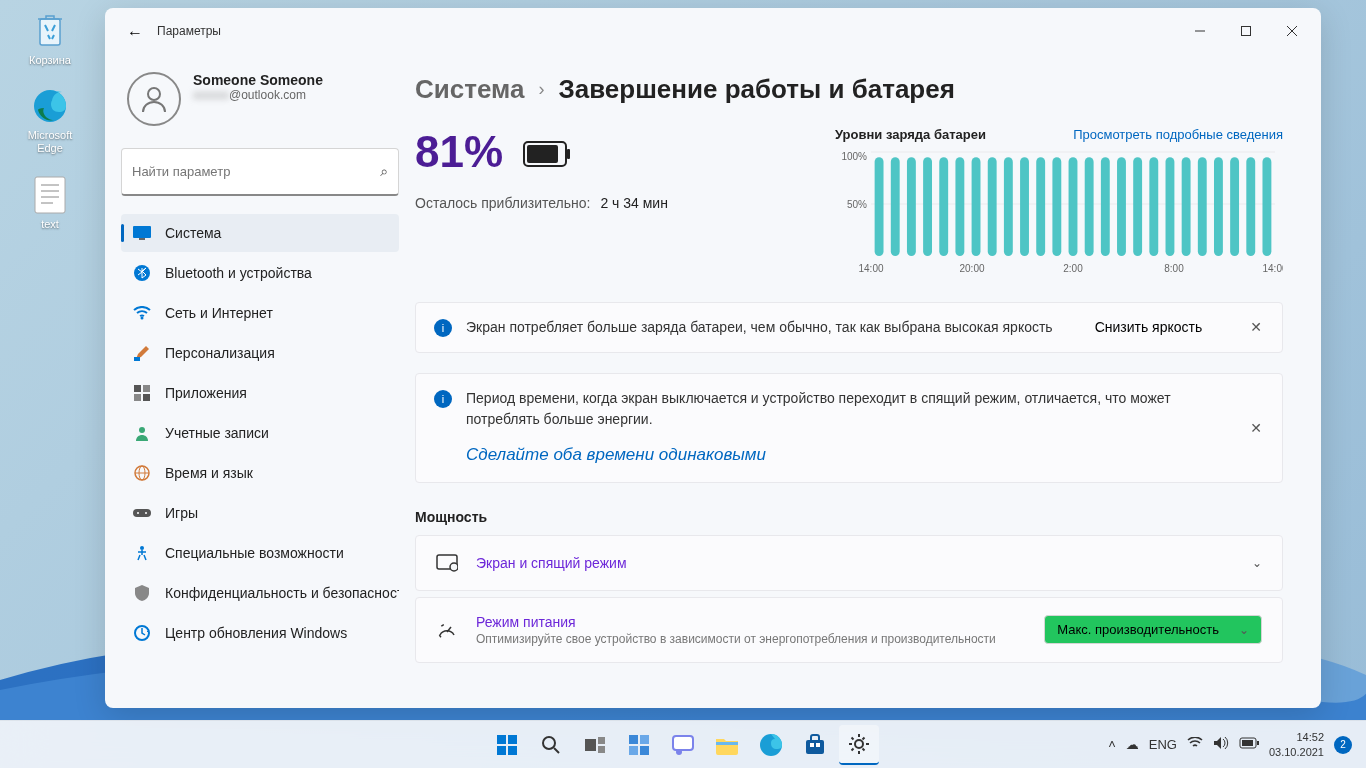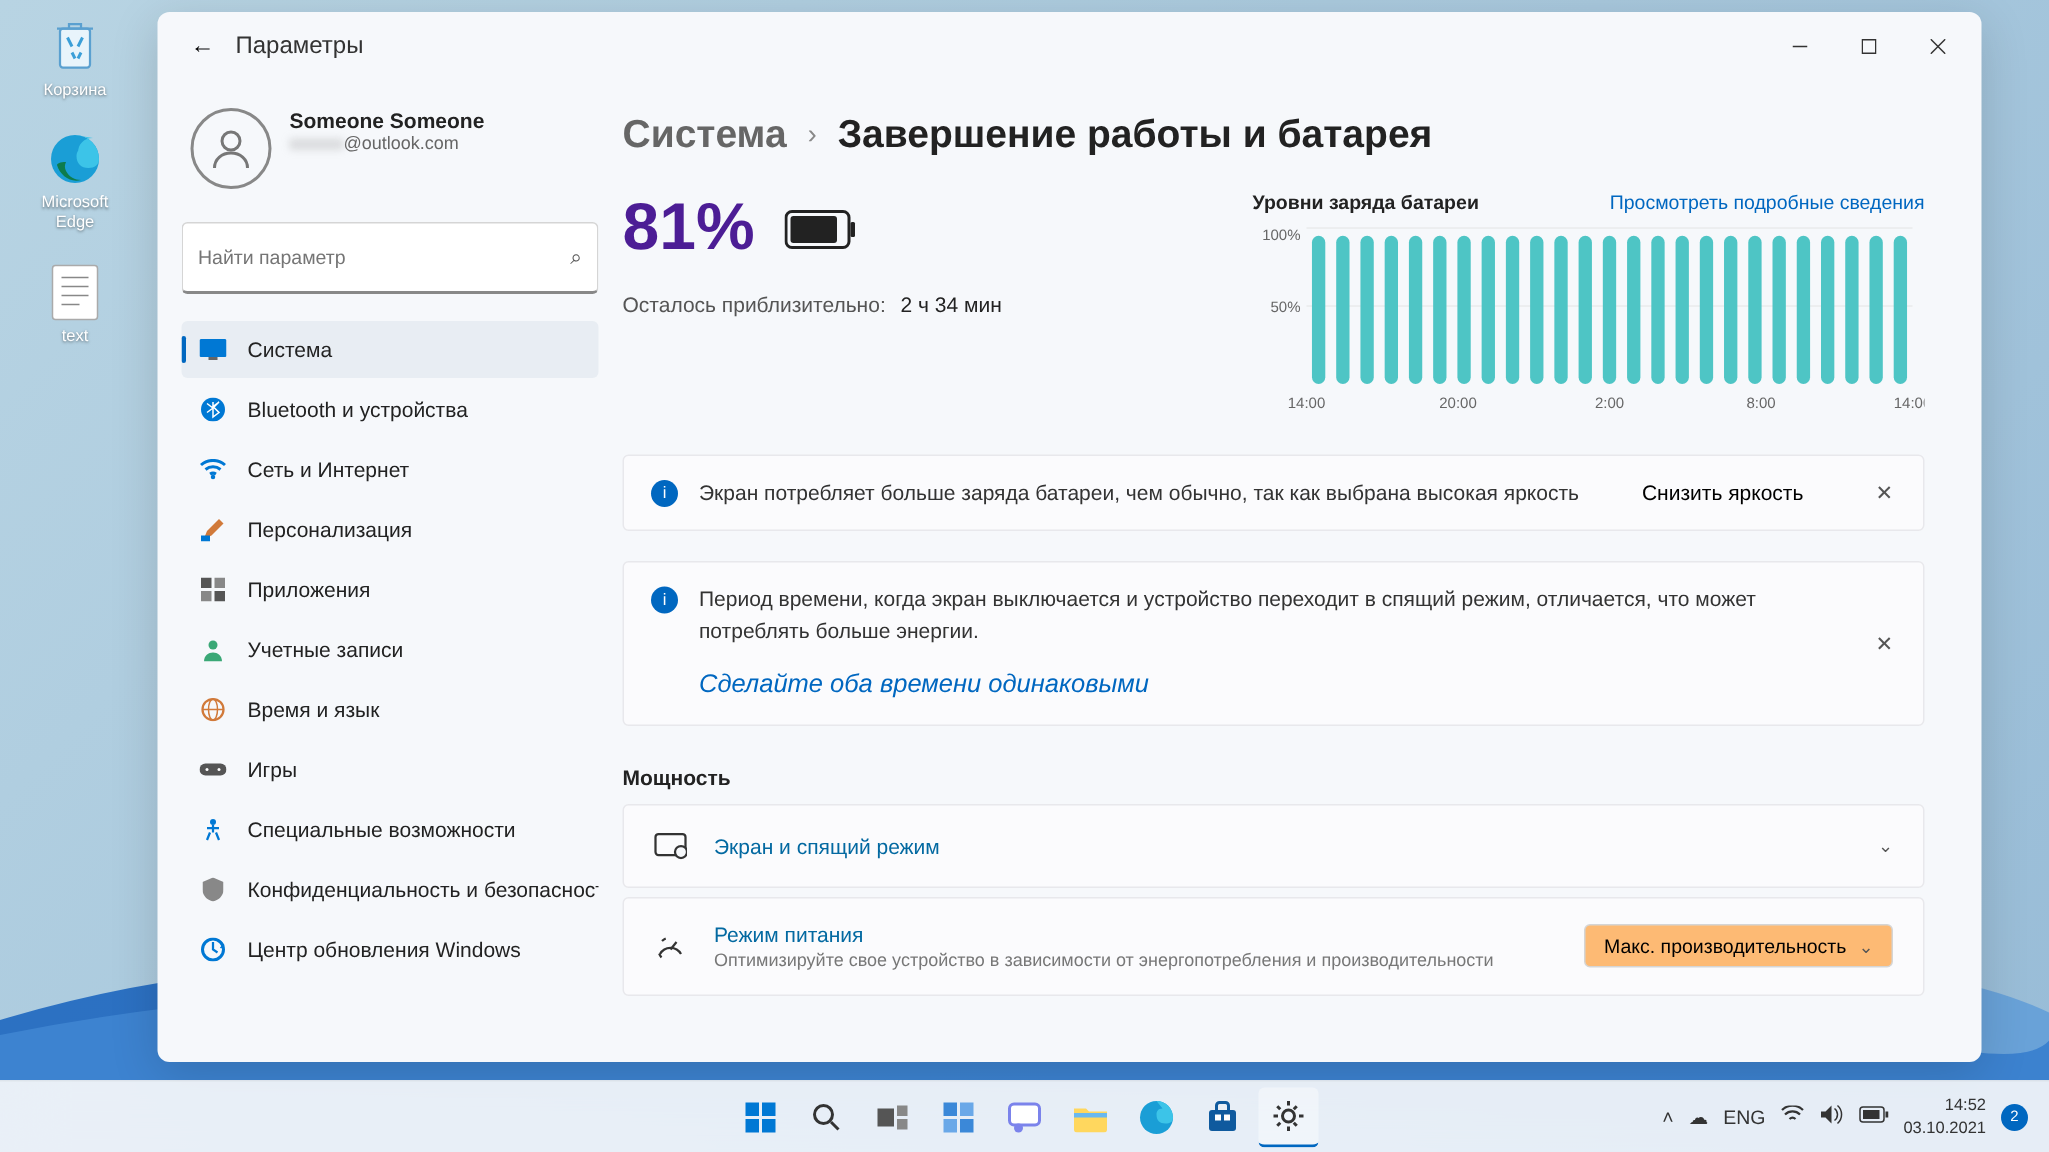--- a/index.html
+++ b/index.html
@@ -8,21 +8,21 @@
 
 .desktop-icons { position: absolute; top: 10px; left: 15px; display: flex; flex-direction: column; gap: 18px; }
 .desktop-icon { display: flex; flex-direction: column; align-items: center; gap: 2px; width: 70px; cursor: pointer; }
 .desktop-icon .icon-box { width: 42px; height: 42px; display: flex; align-items: center; justify-content: center; }
 .desktop-icon .label { color: #fff; font-size: 11px; text-align: center; text-shadow: 0 1px 2px rgba(0,0,0,0.5); line-height: 1.2; }
 
 
 .window { position: absolute; top: 8px; left: 105px; right: 45px; bottom: 60px; background: #f6f8fb; border-radius: 8px; box-shadow: 0 8px 32px rgba(0,0,0,0.15); display: flex; flex-direction: column; overflow: hidden; }
 .titlebar { height: 46px; display: flex; align-items: center; padding: 0 6px 0 14px; }
 .titlebar .back { width: 32px; height: 32px; display: flex; align-items: center; justify-content: center; cursor: pointer; font-size: 16px; }
-.titlebar .app-title { font-size: 16px; color: #333; margin-left: 6px; }
+.titlebar .app-title { font-size: 12px; color: #333; margin-left: 6px; }
 .titlebar .caption-buttons { margin-left: auto; display: flex; }
 .titlebar .caption-buttons div { width: 46px; height: 32px; display: flex; align-items: center; justify-content: center; cursor: pointer; }
 
 
 .win-body { flex: 1; display: flex; overflow: hidden; }
 .sidebar { width: 300px; padding: 10px 6px 10px 16px; display: flex; flex-direction: column; gap: 4px; }
 
 .profile { display: flex; gap: 12px; padding: 8px 6px 18px 6px; }
 .avatar { width: 54px; height: 54px; border: 2px solid #888; border-radius: 50%; display: flex; align-items: center; justify-content: center; }
 .profile .user-name { font-size: 14px; font-weight: 600; color: #222; }
@@ -63,24 +63,24 @@
 .info-card .info-body { flex: 1; line-height: 1.5; }
 .info-card .info-link { color: #0067c0; cursor: pointer; display: inline-block; margin-top: 12px; font-size: 17px; font-style: italic; }
 .info-card .info-action { color: #000000; cursor: pointer; font-size: 14px; white-space: nowrap; margin-right: 32px; margin-top: 2px;}
 .info-card .close-x { cursor: pointer; color: #555; font-size: 14px; padding: 2px; }
 
 .section-title { font-size: 14px; font-weight: 700; color: #222; margin-top: 26px; margin-bottom: 10px; }
 
 .setting-row { background: #fbfbfd; border: 1px solid #e8e8ec; border-radius: 4px; padding: 16px 20px; display: flex; align-items: center; gap: 18px; margin-bottom: 6px; cursor: pointer; }
 .setting-row .row-icon { width: 22px; height: 22px; display: flex; align-items: center; justify-content: center; flex-shrink:0; }
 .setting-row .row-text { flex: 1; }
-.setting-row .row-title { font-size: 14px; color: #0369a1; }
+.setting-row .row-title { font-size: 14px; color: #6d28d9; }
 .setting-row .row-sub { font-size: 12px; color: #777; margin-top: 2px;}
 .setting-row .row-right { display: flex; align-items: center; gap: 12px; }
-.dropdown-btn { background: #fdba74; border: 1px solid #d5d5d5; border-radius: 4px; padding: 6px 12px; font-size: 13px; display: flex; align-items: center; gap: 8px; cursor: pointer; }
+.dropdown-btn { background: #22c55e; border: 1px solid #d5d5d5; border-radius: 4px; padding: 6px 12px; font-size: 13px; display: flex; align-items: center; gap: 20px; cursor: pointer; }
 .chevron-down { font-size: 12px; color: #555; }
 
 
 .taskbar { position: absolute; bottom: 0; left: 0; right: 0; height: 48px; background: rgba(243,246,252,0.85); backdrop-filter: blur(20px); border-top: 1px solid rgba(0,0,0,0.05); display: flex; align-items: center; }
 .taskbar-center { position: absolute; left: 50%; transform: translateX(-50%); display: flex; gap: 4px; }
 .taskbar-center .tb-item { width: 40px; height: 40px; display: flex; align-items: center; justify-content: center; border-radius: 4px; cursor: pointer; }
 .taskbar-center .tb-item.active { background: rgba(255,255,255,0.4); border-bottom: 2px solid #0067c0; }
 .taskbar-right { margin-left: auto; display: flex; align-items: center; gap: 10px; padding-right: 14px; height: 100%; }
 .tray-icons { display: flex; align-items: center; gap: 10px; font-size: 14px; color: #333; }
 .tray-icons span { cursor: pointer; font-size:13px;}

